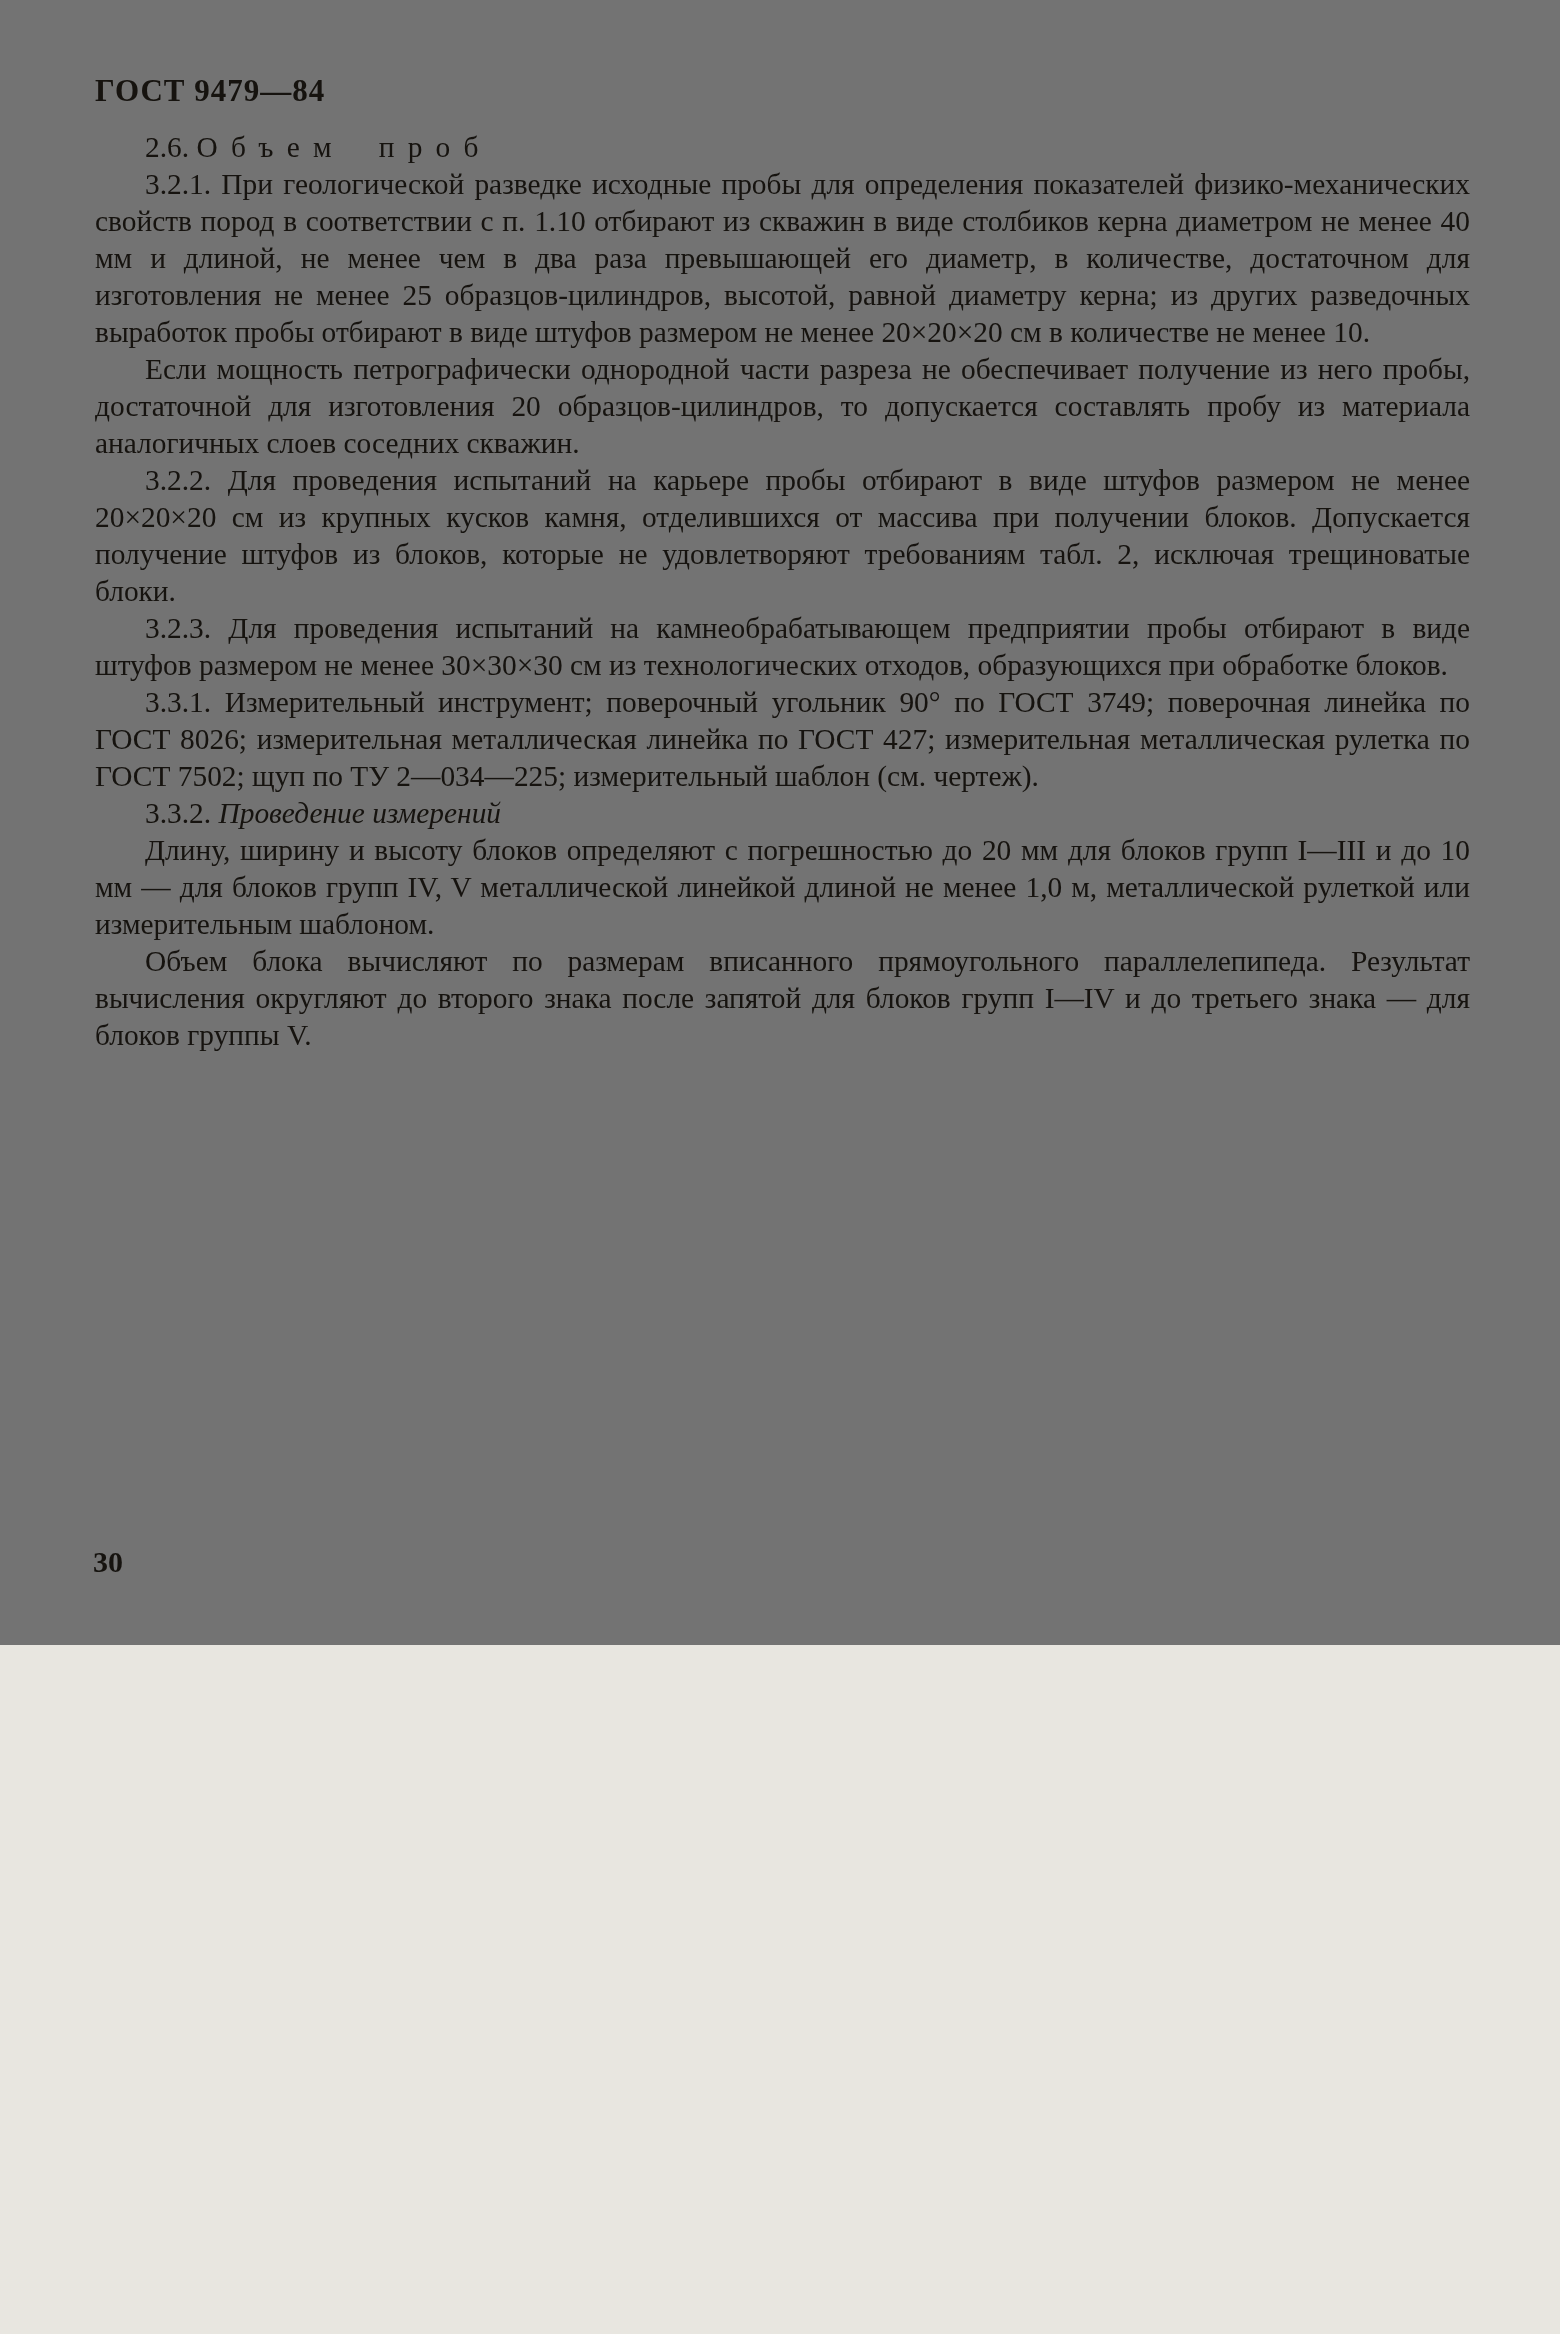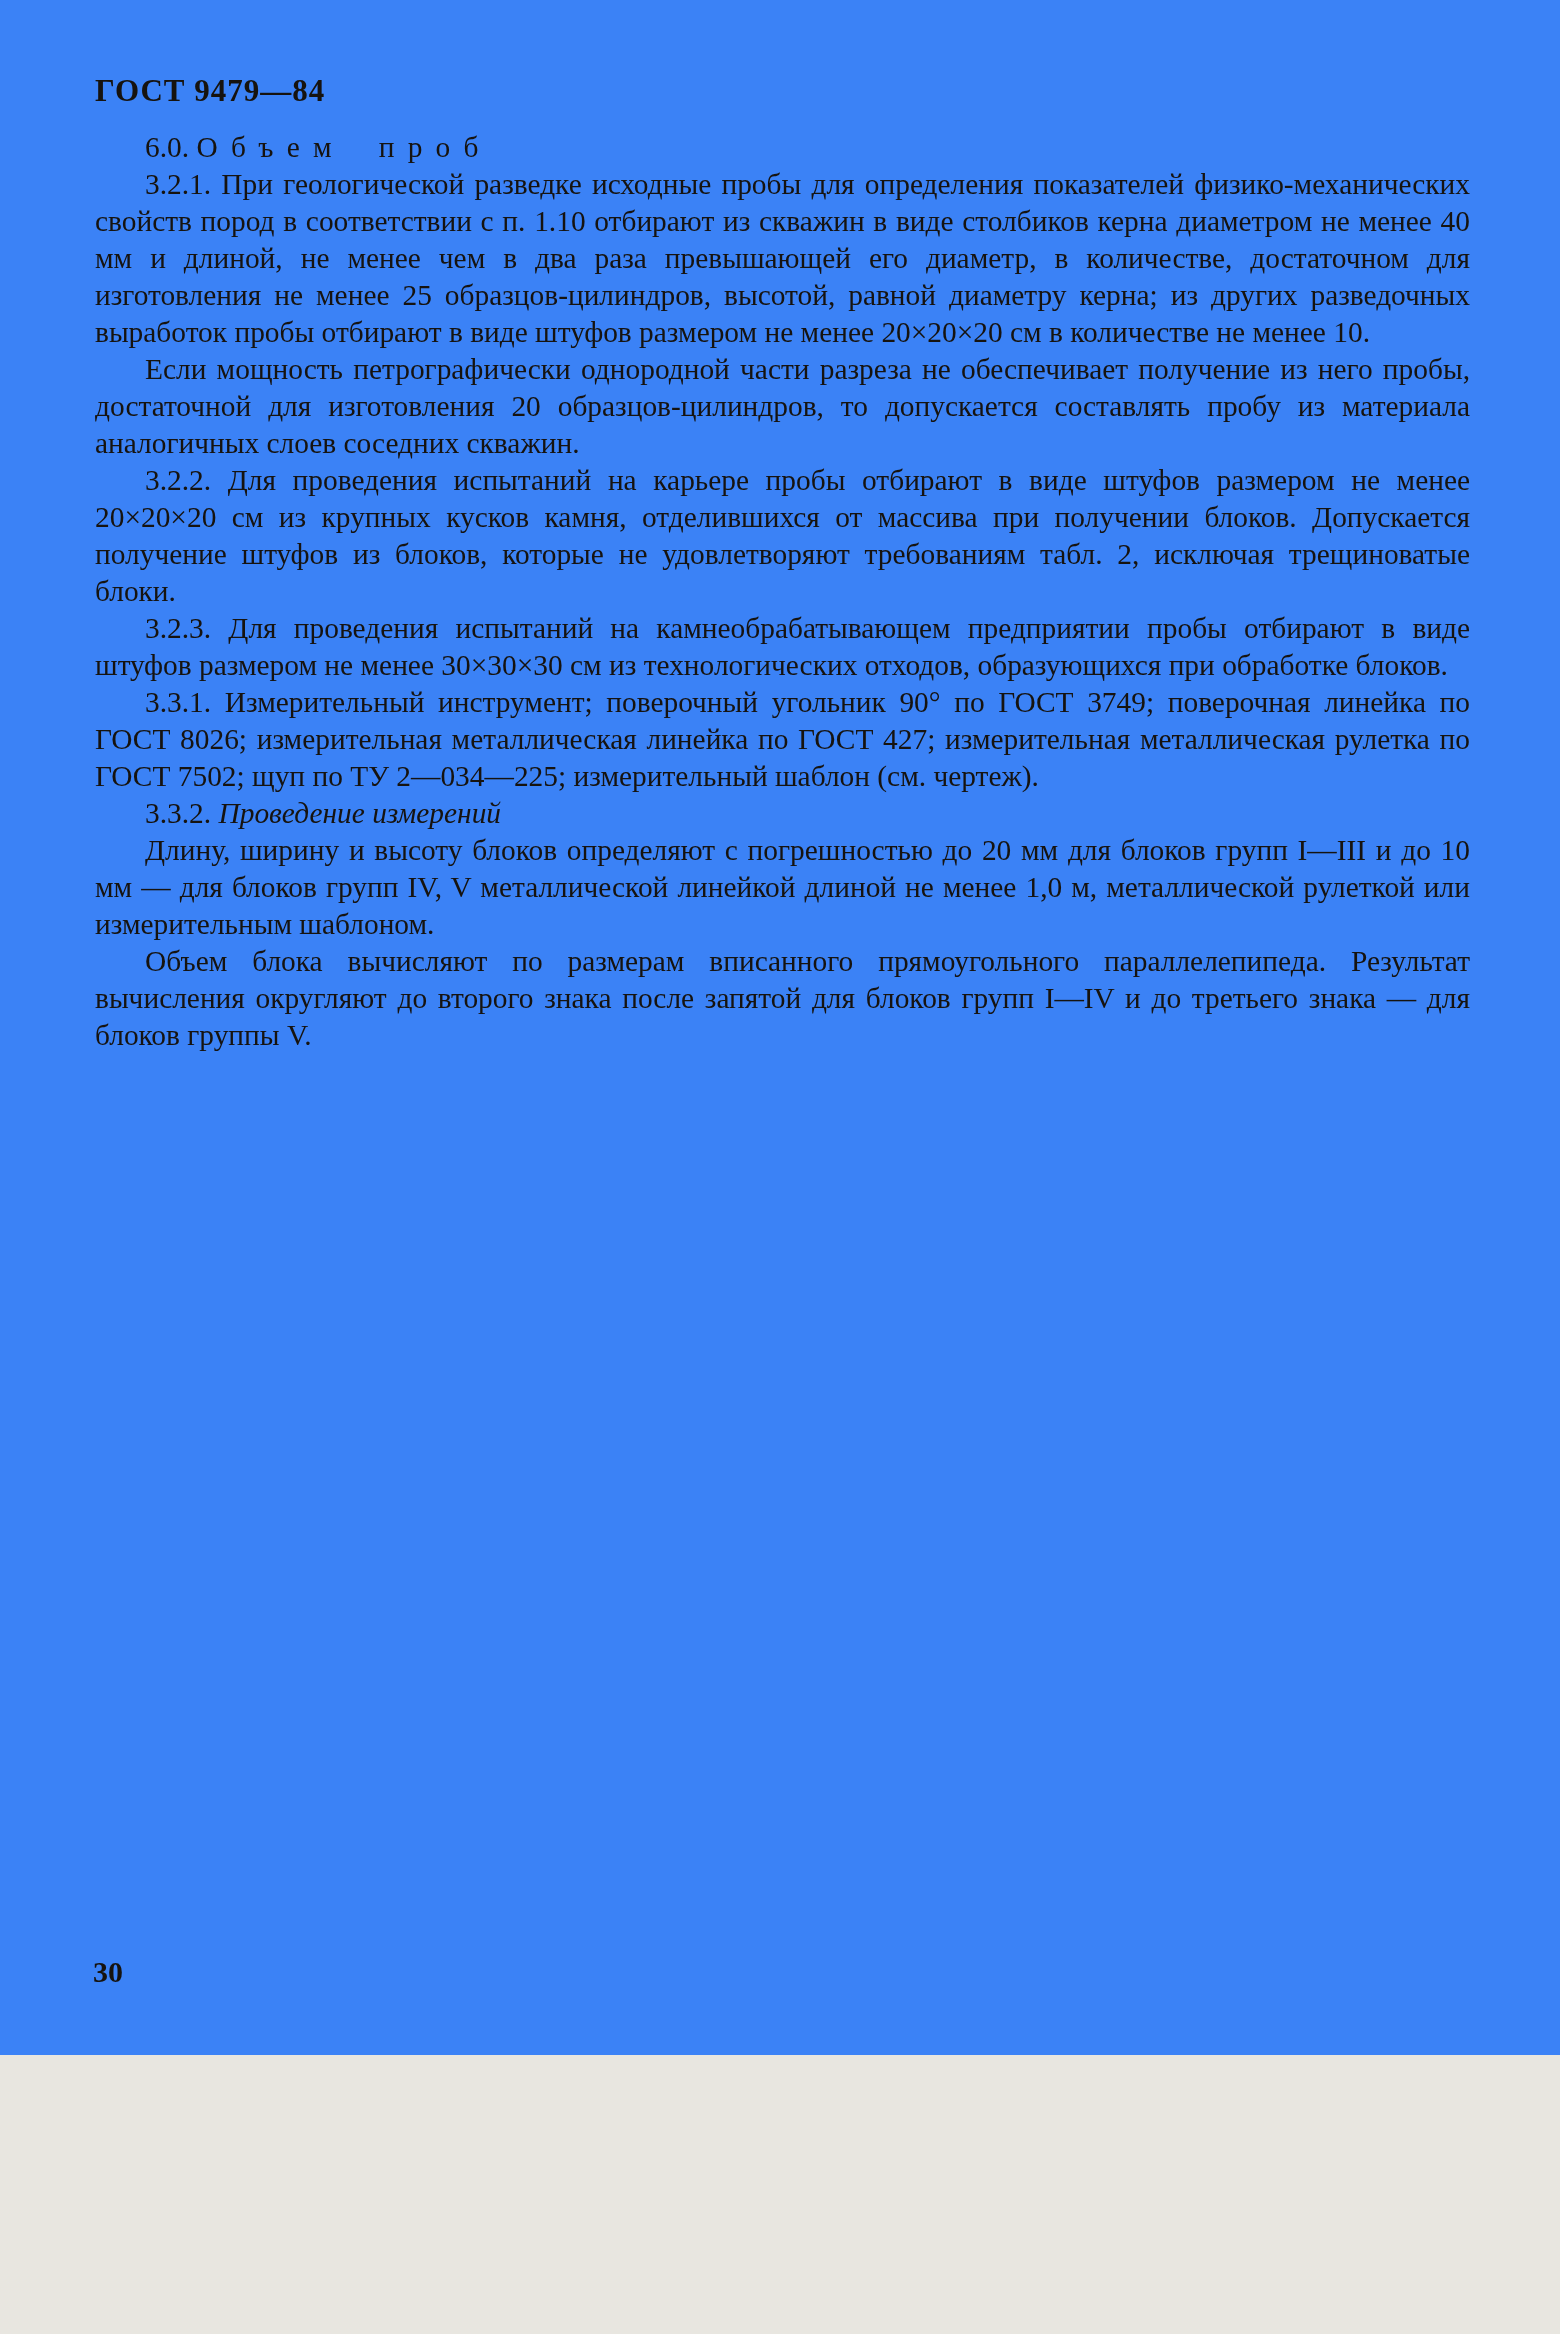--- a/index.html
+++ b/index.html
@@ -2,22 +2,22 @@
 <html><head>
 <meta charset="utf-8">
 <style>
   * { margin: 0; padding: 0; box-sizing: border-box; }
   html, body { width: 1560px; background: #e8e6e0; }
   body { font-family: "Liberation Serif", serif; }
 
   .page {
     position: relative;
     width: 1560px;
-    height: 2055px;
-    background: #3b82f6;
+    height: 1645px;
+    background: #737373;
     color: #16130f;
     overflow: hidden;
   }
 
   .gost-header {
     position: absolute;
     top: 73px;
     left: 95px;
     font-size: 31px;
     font-weight: bold;
@@ -54,21 +54,21 @@
 </style>
 </head>
 <body>
 
 <div class="page">
 
   <div class="gost-header">ГОСТ 9479—84</div>
 
   <div class="content">
 
-    <p><span>6.0.</span> <span class="sp-title">Объем проб</span></p>
+    <p><span>2.6.</span> <span class="sp-title">Объем проб</span></p>
 
     <p>3.2.1. При геологической разведке исходные пробы для определения показателей физико-механических свойств пород в соответствии с п. 1.10 отбирают из скважин в виде столбиков керна диаметром не менее 40 мм и длиной, не менее чем в два раза превышающей его диаметр, в количестве, достаточном для изготовления не менее 25 образцов-цилиндров, высотой, равной диаметру керна; из других разведочных выработок пробы отбирают в виде штуфов размером не менее 20×20×20 см в количестве не менее 10.</p>
 
     <p>Если мощность петрографически однородной части разреза не обеспечивает получение из него пробы, достаточной для изготовления 20 образцов-цилиндров, то допускается составлять пробу из материала аналогичных слоев соседних скважин.</p>
 
 
     <p>3.2.2. Для проведения испытаний на карьере пробы отбирают в виде штуфов размером не менее 20×20×20 см из крупных кусков камня, отделившихся от массива при получении блоков. Допускается получение штуфов из блоков, которые не удовлетворяют требованиям табл. 2, исключая трещиноватые блоки.</p>
 
     <p>3.2.3. Для проведения испытаний на камнеобрабатывающем предприятии пробы отбирают в виде штуфов размером не менее 30×30×30 см из технологических отходов, образующихся при обработке блоков.</p>
 

